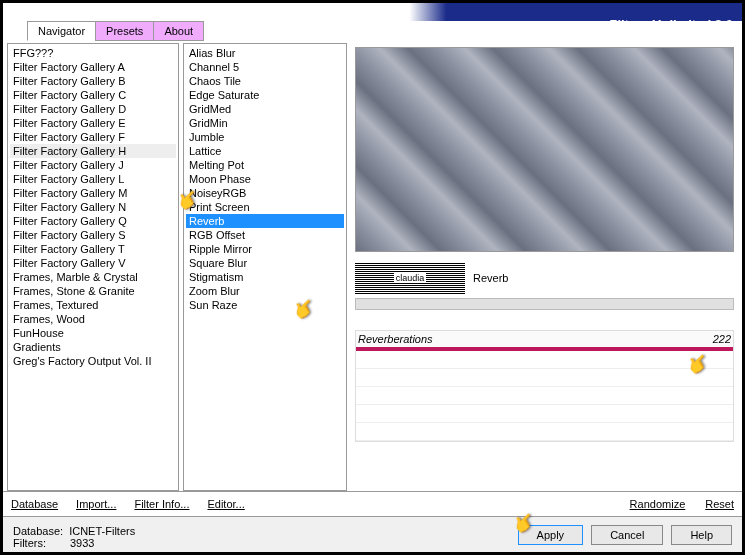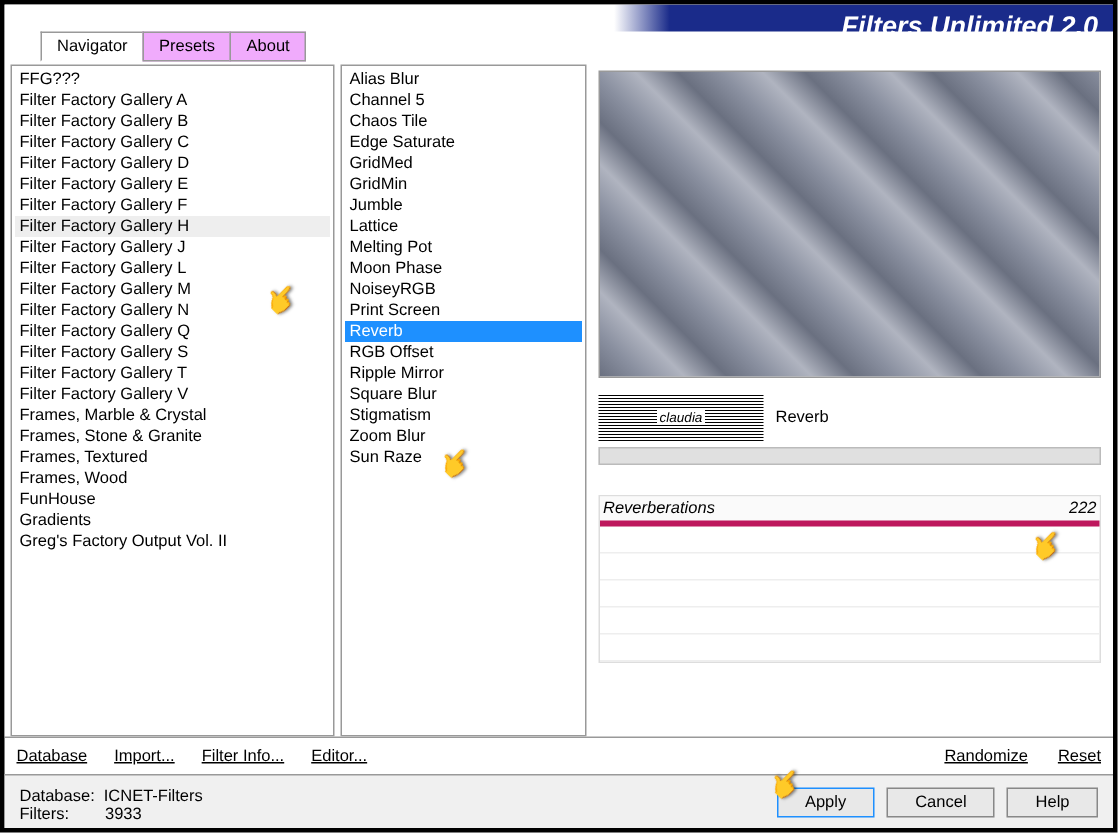--- a/index.html
+++ b/index.html
@@ -1,33 +1,33 @@
 <!DOCTYPE html>
 <html><head>
 <meta charset="utf-8">
 <style>
 * { box-sizing: border-box; margin: 0; padding: 0; }
 body { font-family: Tahoma, Arial, sans-serif; font-size: 11px; background: #fff; color: #000; width: 745px; height: 555px; overflow: hidden; border: 3px solid #000; position: relative; }
 .header-bar { height: 18px; background: linear-gradient(90deg, #fff 0%, #fff 55%, #1a2b8a 60%, #1a2b8a 100%); position: relative; }
-.header-title { position: absolute; right: 10px; top: 4px; color: #fff; font-style: italic; font-weight: bold; font-size: 18px; }
+.header-title { position: absolute; right: 10px; top: 14px; color: #fff; font-style: italic; font-weight: bold; font-size: 13px; }
 .main-area { display: flex; height: 470px; background: #fff; padding: 0 4px; }
 .tabs { position: absolute; top: 18px; left: 24px; display: flex; }
 .tab { padding: 3px 10px; border: 1px solid #999; background: #f0abfc; font-size: 11px; margin-right: -1px; cursor: pointer; }
 .tab.active { background: #fff; border-bottom: 1px solid #fff; }
 .content { display: flex; margin-top: 22px; width: 100%; gap: 4px; }
 .list-col { border: 1px solid #999; background: #fff; overflow-y: scroll; padding: 2px; }
-.list-col.cat { width: 216px; height: 448px; }
+.list-col.cat { width: 172px; height: 448px; }
 .list-col.flt { width: 164px; height: 448px; }
 .list-item { padding: 1px 3px; cursor: pointer; white-space: nowrap; }
 .list-item.selected-cat { background: #eee; }
 .list-item.selected { background: #1e90ff; color: #fff; }
 .right-panel { flex: 1; padding: 4px; }
 .preview { width: 100%; height: 205px; border: 1px solid #999; background: repeating-linear-gradient(45deg, #6a7080, #8a90a0 20px, #b0b4c0 40px, #6a7080 60px); margin-bottom: 10px; }
 .filter-header { display: flex; align-items: center; gap: 8px; margin-bottom: 4px; }
-.logo { width: 110px; height: 32px; background: repeating-linear-gradient(0deg, #000, #000 1px, #fff 1px, #fff 2px); display: flex; align-items: center; justify-content: center; font-size: 9px; font-style: italic; }
+.logo { width: 110px; height: 32px; background: repeating-linear-gradient(0deg, #000, #000 1px, #fff 1px, #fff 2px); display: flex; align-items: center; justify-content: center; font-size: 9px; }
 .logo span { background: #fff; padding: 0 2px; }
 .filter-name { font-size: 11px; }
 .progress-bar { width: 100%; height: 12px; background: #e0e0e0; border: 1px solid #bbb; margin-bottom: 20px; }
 .param-row { display: flex; justify-content: flex-end; align-items: center; padding: 2px 2px; border-bottom: 4px solid #be185d; font-style: italic; }
 .param-row:nth-child(odd) { background: #fafafa; }
 .param-label { font-size: 11px; }
 .param-value { font-size: 11px; margin-left: auto; }
 .params { border: 1px solid #ddd; }
 .empty-param { height: 18px; border-bottom: 1px solid #eee; }
 .toolbar { display: flex; padding: 6px 8px; gap: 18px; border-top: 1px solid #999; align-items: center; }

